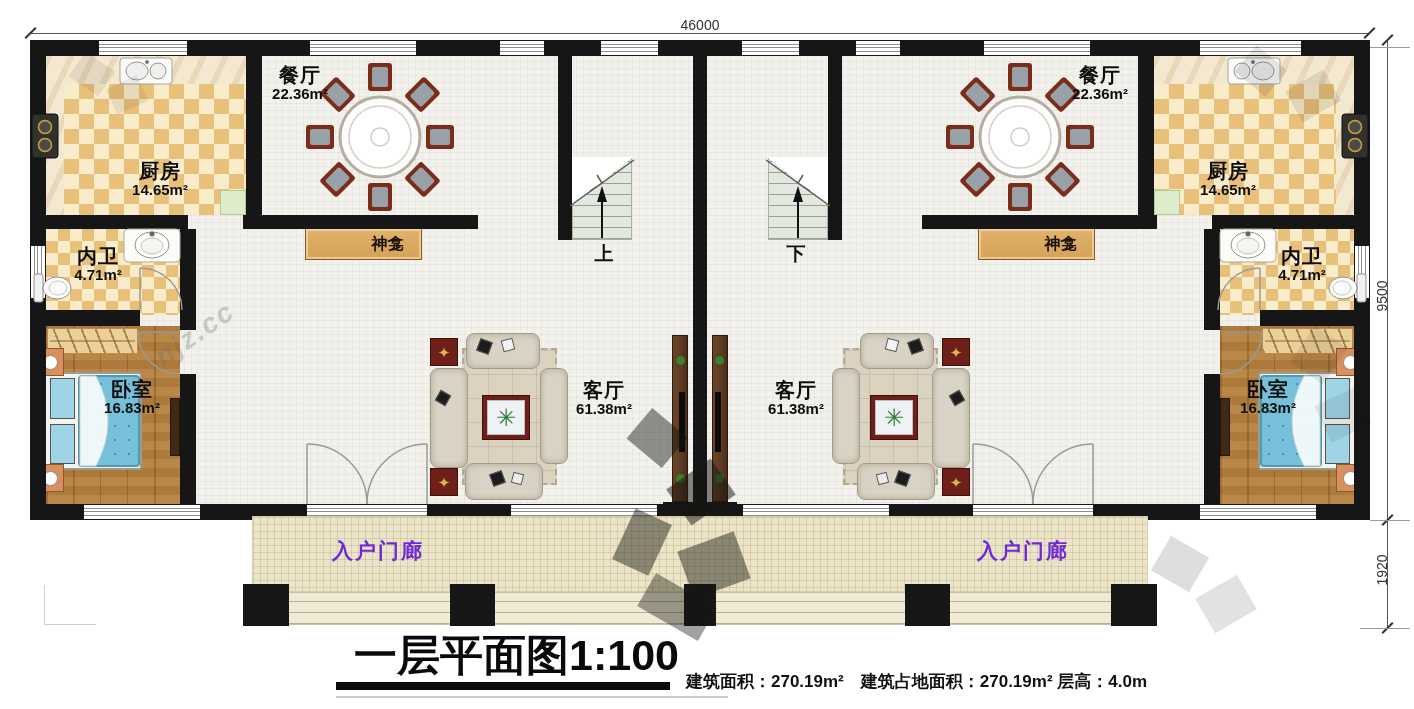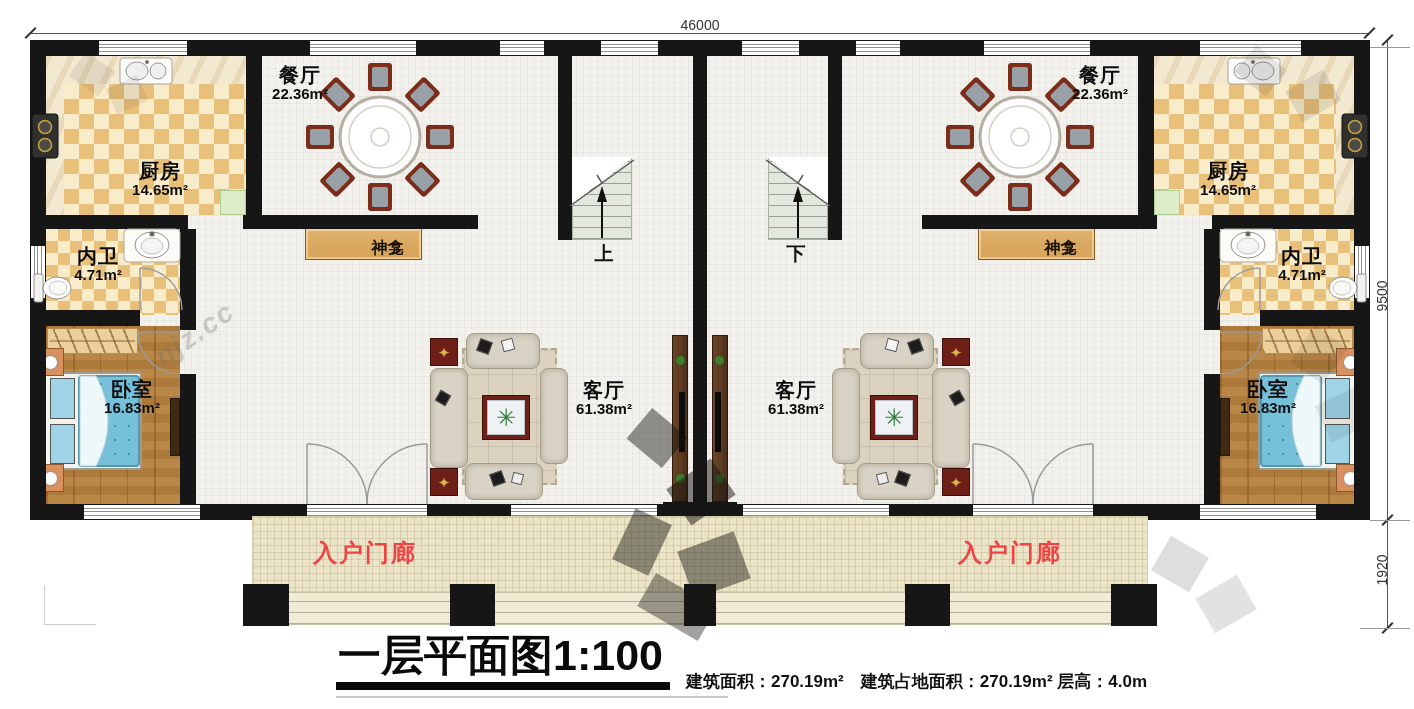--- a/index.html
+++ b/index.html
@@ -23,21 +23,21 @@
   .porchf{background-color:var(--porch,#ece4c7);
     background-image:linear-gradient(rgba(140,130,90,.22) 1px,transparent 1px),linear-gradient(90deg,rgba(140,130,90,.22) 1px,transparent 1px);
     background-size:7px 7px;border:1px solid #d6cdab;}
   .stepsf{background-color:var(--steps,#f1ebd6);
     background-image:repeating-linear-gradient(0deg,#b7af95 0 1px,transparent 1px 11px);
     border:1px solid #c8c1a5;}
   .stairf{background-color:var(--stair,#e3e8df);
     background-image:repeating-linear-gradient(0deg,#95a295 0 1px,transparent 1px 11px);
     border:1px solid #a8b0a4;}
   .shrinebox{background:linear-gradient(180deg,#e0b26c, var(--shrine,#d5a258));border:1.5px solid #8a5a22;
-    display:flex;align-items:flex-end;justify-content:center;box-shadow:inset 0 0 0 2px rgba(255,235,200,.5);padding-left:48px;}
+    display:flex;align-items:center;justify-content:center;box-shadow:inset 0 0 0 2px rgba(255,235,200,.5);padding-left:48px;}
   .rlabel{text-align:center;color:#0d0d0d;line-height:1.12;}
   .rname{display:block;font-size:20px;font-weight:700;letter-spacing:1px;}
   .rarea{display:block;font-size:15px;font-weight:700;}
   .sofa{background:var(--sofa,#d9d3c5);border:1.5px solid #a49b88;border-radius:8px;
     box-shadow:inset 0 0 6px rgba(90,80,60,.35);}
   .rugc{background-color:var(--rug,#dbd3bf);
     background-image:linear-gradient(rgba(120,110,85,.18) 1px,transparent 1px),linear-gradient(90deg,rgba(120,110,85,.18) 1px,transparent 1px);
     background-size:24px 24px;border:2px dashed #b3aa90;}
   .maroonbox{background:var(--maroon,#6e2018);border:1px solid #3f0f0a;display:flex;align-items:center;justify-content:center;}
   .pillow{border:1px solid #555;}
@@ -50,21 +50,21 @@
   .hatch{background-color:#ecd09b;
     background-image:repeating-linear-gradient(68deg,rgba(110,60,10,.5) 0 2px,transparent 2px 13px);
     border:1px solid #b98c4a;}
   .tvcab{background:linear-gradient(90deg,#6b4527,#5d3a22 60%,#4c2e18);border:1px solid #2e1a0c;}
   .greenpad{background:#ddedc9;border:1px solid #aecb92;}
   .dimt{font-size:14px;color:var(--dim_text,#333);white-space:nowrap;}
   .dimline{background:#555;}
   .tick{width:15px;height:2px;background:#333;transform:rotate(-45deg);}
   .extline{background:#9a9a9a;}
   .stairlbl{font-size:19px;font-weight:700;color:#111;text-align:center;}
-  .porchlbl{font-size:24px;font-weight:700;color:#ef4444;letter-spacing:2px;}
+  .porchlbl{font-size:21px;font-weight:700;color:#6d28d9;text-align:center;letter-spacing:2px;}
   .titlebig{font-size:43px;font-weight:800;color:#0a0a0a;letter-spacing:0;white-space:nowrap;}
   .infoline{font-size:17px;font-weight:700;color:#111;white-space:nowrap;}
   .wmblob{position:absolute;background:#15130f;}
   .wmtext{color:rgba(110,110,110,.3);font-size:28px;font-style:italic;font-weight:700;letter-spacing:2px;}
   .plant{color:#2e7d32;font-size:24px;line-height:1;}
   .lampstar{color:#d9b44a;font-size:15px;line-height:1;}
   .plantdot{background:#3f7d2f;border-radius:50%;box-shadow:0 0 2px #1e4d16;}
 </style>
 </head>
 <body>
@@ -464,21 +464,21 @@
   </div>
   <div class="a rlabel" style="left:736px;top:379px;width:120px">
     <span class="rname">客厅</span>
     <span class="rarea">61.38m²</span>
   </div>
   <div class="a stairlbl" style="left:584px;top:241px;width:40px">上</div>
   <div class="a stairlbl" style="left:776px;top:241px;width:40px">下</div>
   <div class="a porchlbl" style="left:313px;top:537px;width:130px">入户门廊</div>
   <div class="a porchlbl" style="left:958px;top:537px;width:130px">入户门廊</div>
 
-  <div class="a titlebig" style="left:338px;top:627px">一层平面图1:100</div>
+  <div class="a titlebig" style="left:354px;top:627px">一层平面图1:100</div>
   <div class="a" style="left:336px;top:682px;width:334px;height:8px;background:#0a0a0a"></div>
   <div class="a" style="left:336px;top:696px;width:392px;height:2px;background:#c9c9c9"></div>
   <div class="a infoline" style="left:686px;top:670px">建筑面积：270.19m²　建筑占地面积：270.19m² 层高：4.0m</div>
 
   <div class="a" style="left:612px;top:418px;width:160px;height:215px">
     <div class="wmblob" style="left:22px;top:0;width:46px;height:40px;opacity:.45;transform:rotate(40deg)"></div>
     <div class="wmblob" style="left:62px;top:52px;width:54px;height:44px;opacity:.5;transform:rotate(-35deg)"></div>
     <div class="wmblob" style="left:10px;top:96px;width:40px;height:56px;opacity:.45;transform:rotate(25deg)"></div>
     <div class="wmblob" style="left:72px;top:122px;width:60px;height:50px;opacity:.45;transform:rotate(-20deg)"></div>
     <div class="wmblob" style="left:30px;top:170px;width:70px;height:38px;opacity:.4;transform:rotate(30deg)"></div>

